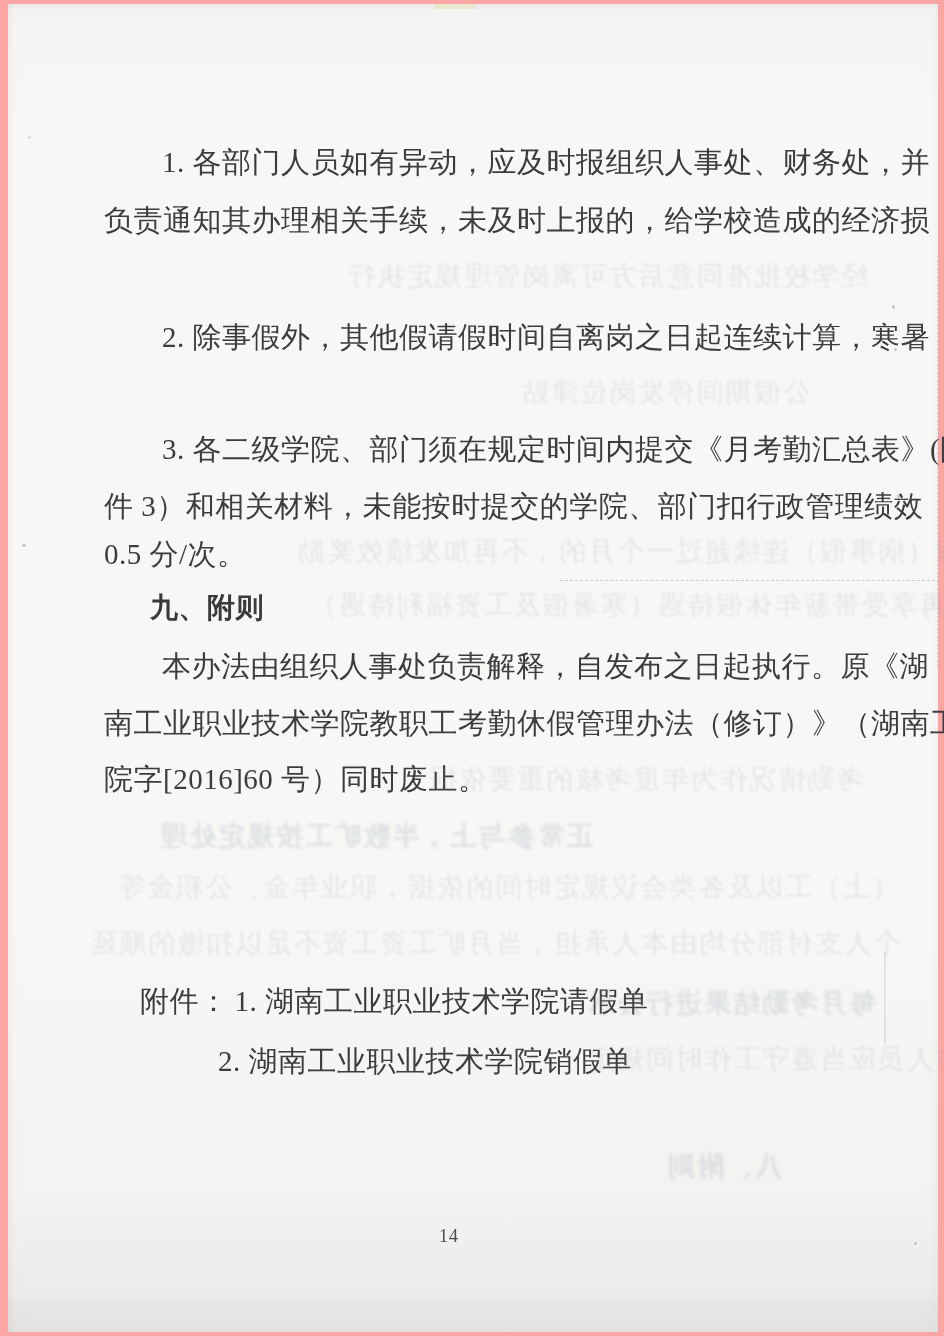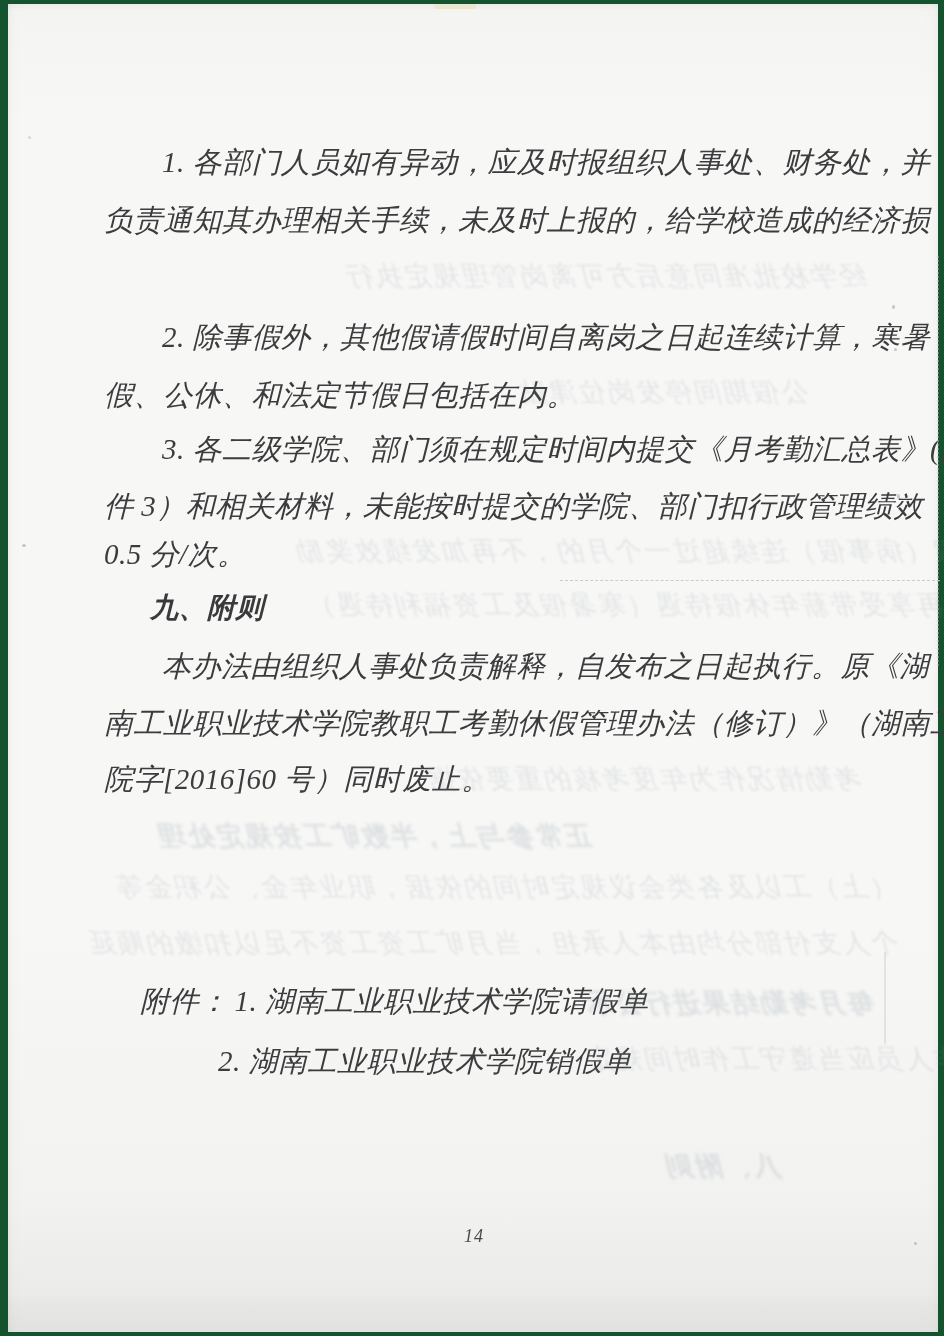--- a/index.html
+++ b/index.html
@@ -8,22 +8,21 @@
     background: #ffffff;
     width: 944px;
     height: 1336px;
     overflow: hidden;
     font-family: "Liberation Serif", "DejaVu Serif", serif;
   }
   .scan-canvas {
     position: relative;
     width: 944px;
     height: 1336px;
-    background: #14532d;
-    font-style: italic;
+    background: #fca5a5;
   }
   .paper {
     position: absolute;
     left: 8px;
     top: 4px;
     width: 930px;
     height: 1328px;
     background: linear-gradient(180deg, #f4f4f2 0%, #f7f7f5 8%, #f7f7f5 70%, #f2f2f0 90%, #eaeae8 98%, #f0f0ee 100%);
     box-shadow:
       inset 0 0 22px rgba(0,0,0,0.025),
@@ -61,21 +60,20 @@
   .a4  { top: 1144px; left: 210px; }
   .page-num {
     position: absolute;
     top: 1222px;
     left: 0;
     width: 882px;
     text-align: center;
     font-size: 18px;
     letter-spacing: 1px;
     color: #4a4a4c;
-    padding-left: 25px;
   }
   
   .ghost {
     position: absolute;
     white-space: nowrap;
     font-size: 27px;
     color: #8493a3;
     transform: scaleX(-1);
     filter: blur(1.2px);
     opacity: 0.17;
@@ -125,21 +123,20 @@
 </style>
 </head>
 <body>
 
 <div class="scan-canvas">
   <div class="paper">
 
     <div class="line l1 indent">1. 各部门人员如有异动，应及时报组织人事处、财务处，并</div>
     <div class="line l2 flush">负责通知其办理相关手续，未及时上报的，给学校造成的经济损</div>
     <div class="line l4 indent">2. 除事假外，其他假请假时间自离岗之日起连续计算，寒暑</div>
-    <div class="line l5 flush">假、公休、和法定节假日包括在内。</div>
     <div class="line l6 indent">3. 各二级学院、部门须在规定时间内提交《月考勤汇总表》(附</div>
     <div class="line l7 flush">件 3）和相关材料，未能按时提交的学院、部门扣行政管理绩效</div>
     <div class="line l8 flush">0.5 分/次。</div>
     <div class="line l9">九、附则</div>
     <div class="line l10 indent">本办法由组织人事处负责解释，自发布之日起执行。原《湖</div>
     <div class="line l11 flush">南工业职业技术学院教职工考勤休假管理办法（修订）》（湖南工</div>
     <div class="line l12 flush">院字[2016]60 号）同时废止。</div>
 
     <div class="line a1">
       <span class="att-label">附件：</span><span>1. 湖南工业职业技术学院请假单</span>

